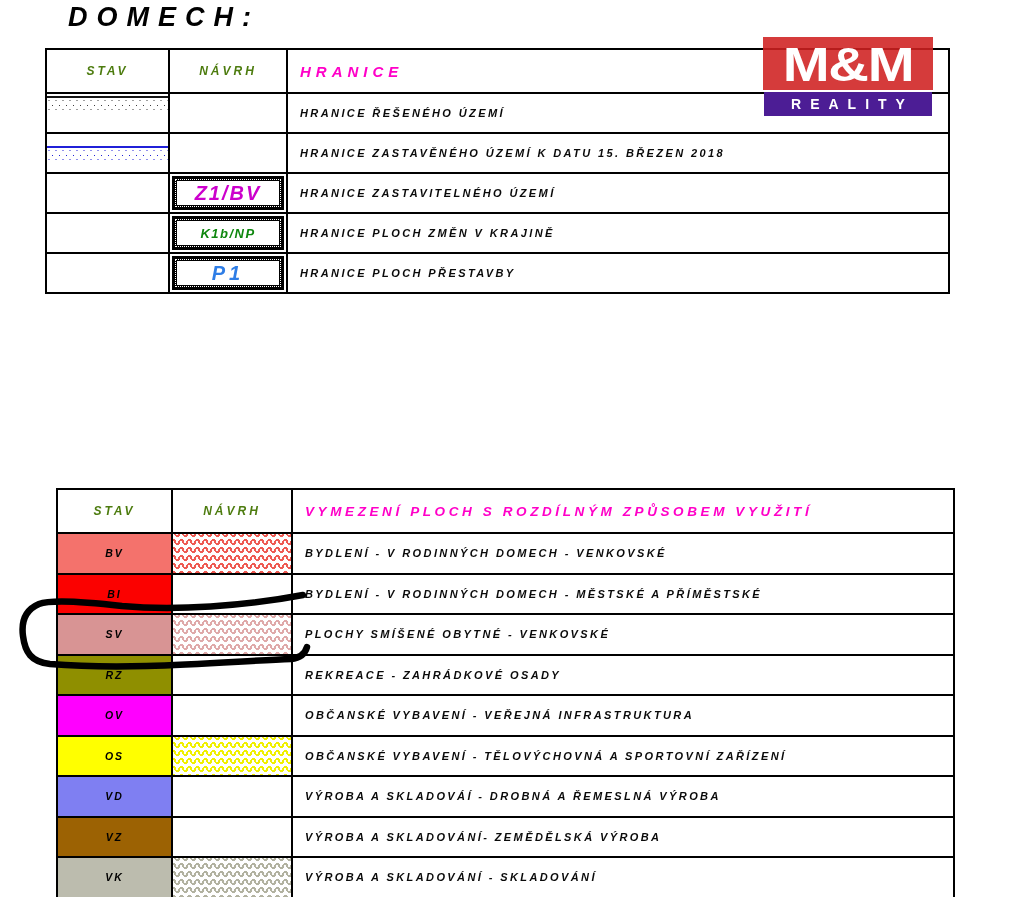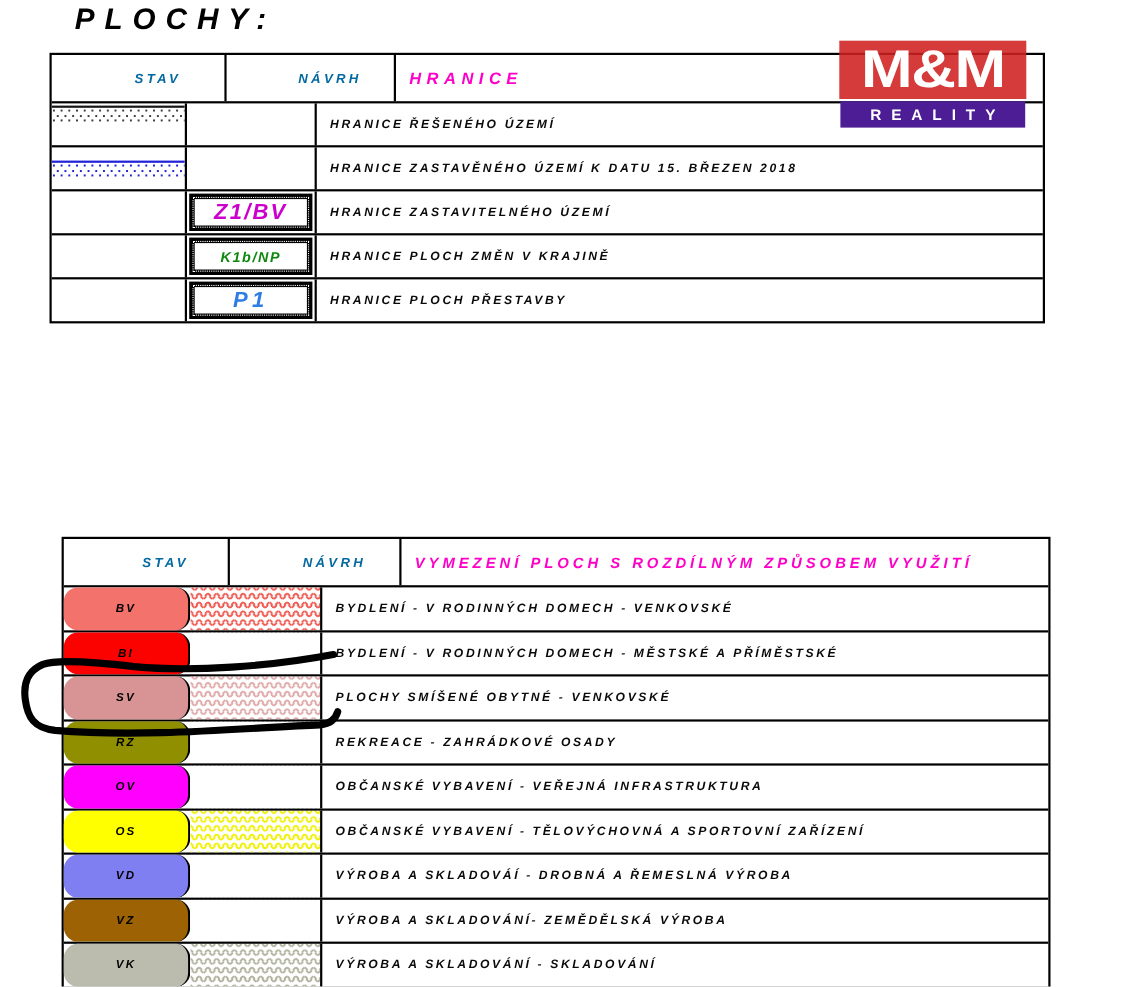--- a/index.html
+++ b/index.html
@@ -23,21 +23,21 @@
   .trow  { display:flex; border-top:2px solid #000; }
   .tbl-top    .trow { height:40px; }
   .tbl-bottom .trow { height:40.5px; }
   .cell { position:relative; display:flex; align-items:center; overflow:hidden; }
   .c1 { border-right:2px solid #000; justify-content:center; }
   .c2 { border-right:2px solid #000; justify-content:center; }
   .c3 { flex:1; padding-left:12px; }
   .tbl-top    .c1 { width:123px; } .tbl-top    .c2 { width:118px; }
   .tbl-bottom .c1 { width:115px; } .tbl-bottom .c2 { width:120px; }
 
-  .colhead { font-size:12px; letter-spacing:3px; color:#0369a1;margin-left:36px; }
+  .colhead { font-size:12px; letter-spacing:3px; color:#4d7c0f; }
   .sechead-1 { font-size:15px;   letter-spacing:5px;   color:var(--heading_pink); white-space:nowrap; }
   .sechead-2 { font-size:13.5px; letter-spacing:3.6px; color:var(--heading_pink); white-space:nowrap; }
   .rowlabel { font-size:11px; letter-spacing:2.4px; color:#0a0a0a; white-space:nowrap; }
   .code { font-size:10.5px; letter-spacing:2px; color:#000; }
 
   
   .sym-stipple-black {
     position:absolute; left:0; right:0; top:2px; height:17px;
     border-top:2px solid #151515;
     background-image:
@@ -67,21 +67,21 @@
     position:absolute; inset:2px;
     background:#fff; border:5px solid #000;
     outline:1px dotted #fff; outline-offset:-4px;
     display:flex; align-items:center; justify-content:center;
   }
   .nv-big   { font-size:20px; letter-spacing:2px; }
   .nv-small { font-size:13px; letter-spacing:1.5px; }
   .nv-p1    { font-size:20px; letter-spacing:4px; }
 
   
-  .swatch { width:100%; height:100%; display:flex; align-items:center; justify-content:center;border-radius:13px; }
+  .swatch { width:100%; height:100%; display:flex; align-items:center; justify-content:center; }
   .hatch {
     position:absolute; inset:0; --hc:transparent;
     background-image:
       radial-gradient(circle, rgba(255,255,255,.95) 1px, transparent 1.3px),
       linear-gradient(135deg, var(--hc) 25%, transparent 25%),
       linear-gradient(225deg, var(--hc) 25%, transparent 25%),
       linear-gradient(315deg, var(--hc) 25%, transparent 25%),
       linear-gradient(45deg,  var(--hc) 25%, transparent 25%);
     background-position:2px 2px, -4px 0, -4px 0, 0 0, 0 0;
     background-size:4px 4px, 8px 8px, 8px 8px, 8px 8px, 8px 8px;
@@ -101,21 +101,21 @@
   }
 
   
   .annot { position:absolute; left:0; top:0; width:1022px; height:897px; pointer-events:none; }
 </style>
 </head>
 <body>
 
 <div class="page">
 
-  <div class="title">PLOCHY:</div>
+  <div class="title">DOMECH:</div>
 
   <div class="tbl tbl-top">
     <div class="thead">
       <div class="cell c1 colhead">STAV</div>
       <div class="cell c2 colhead">NÁVRH</div>
       <div class="cell c3 sechead-1">HRANICE</div>
     </div>
 
     <div class="trow">
       <div class="cell c1">

